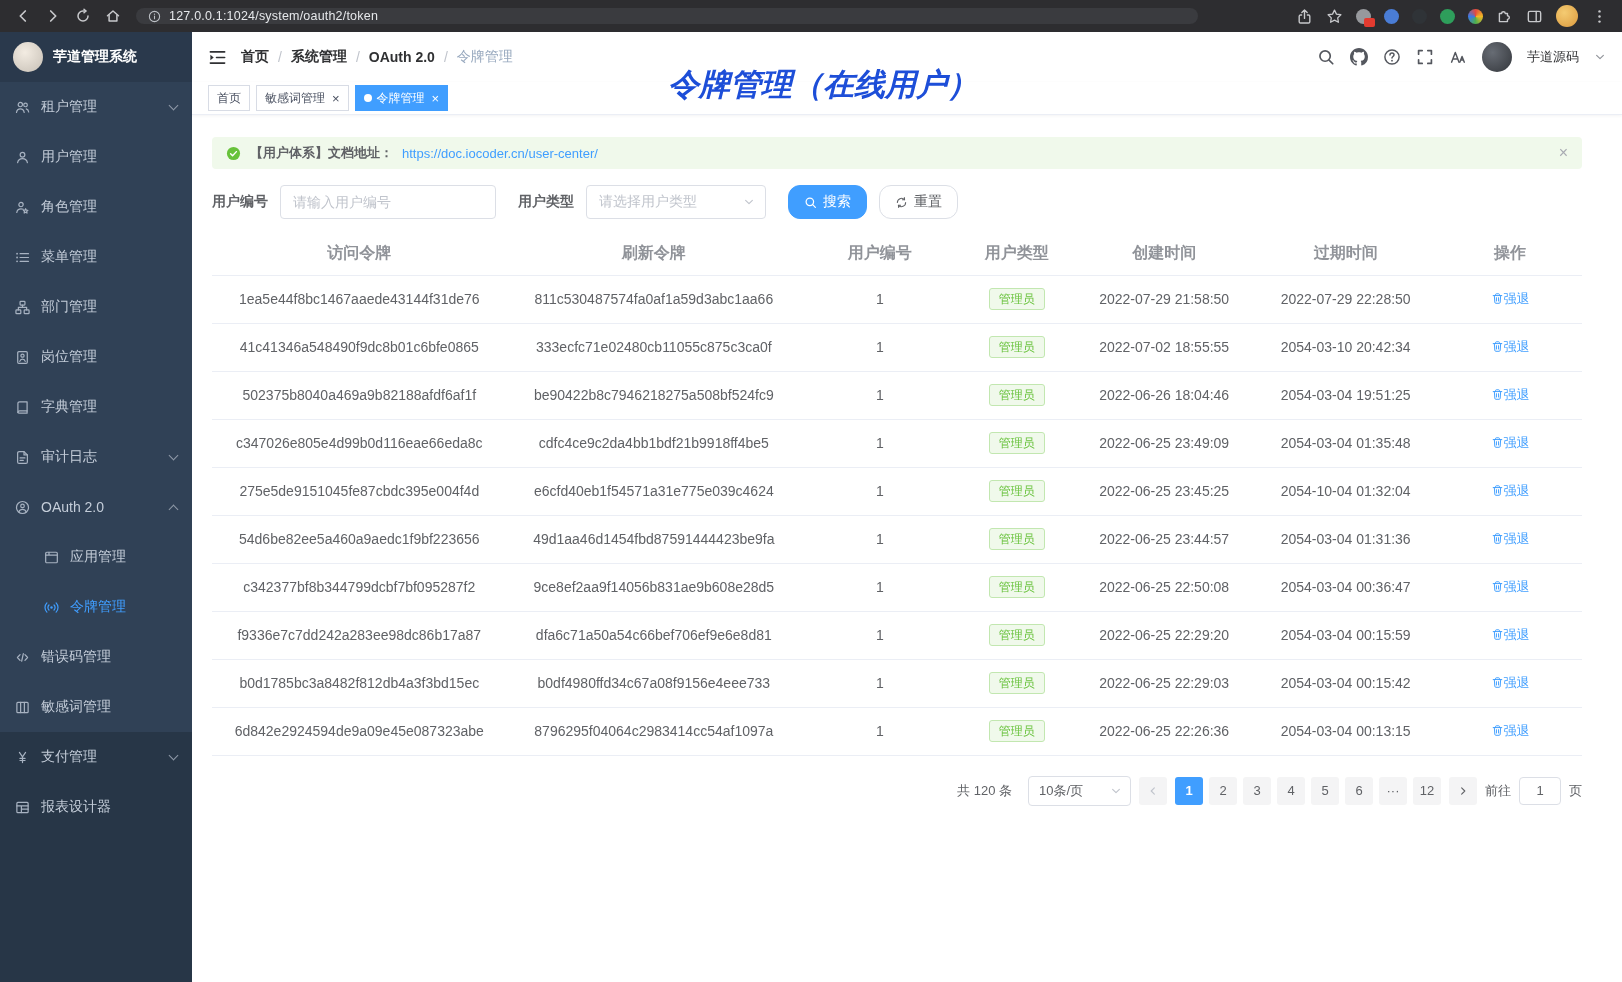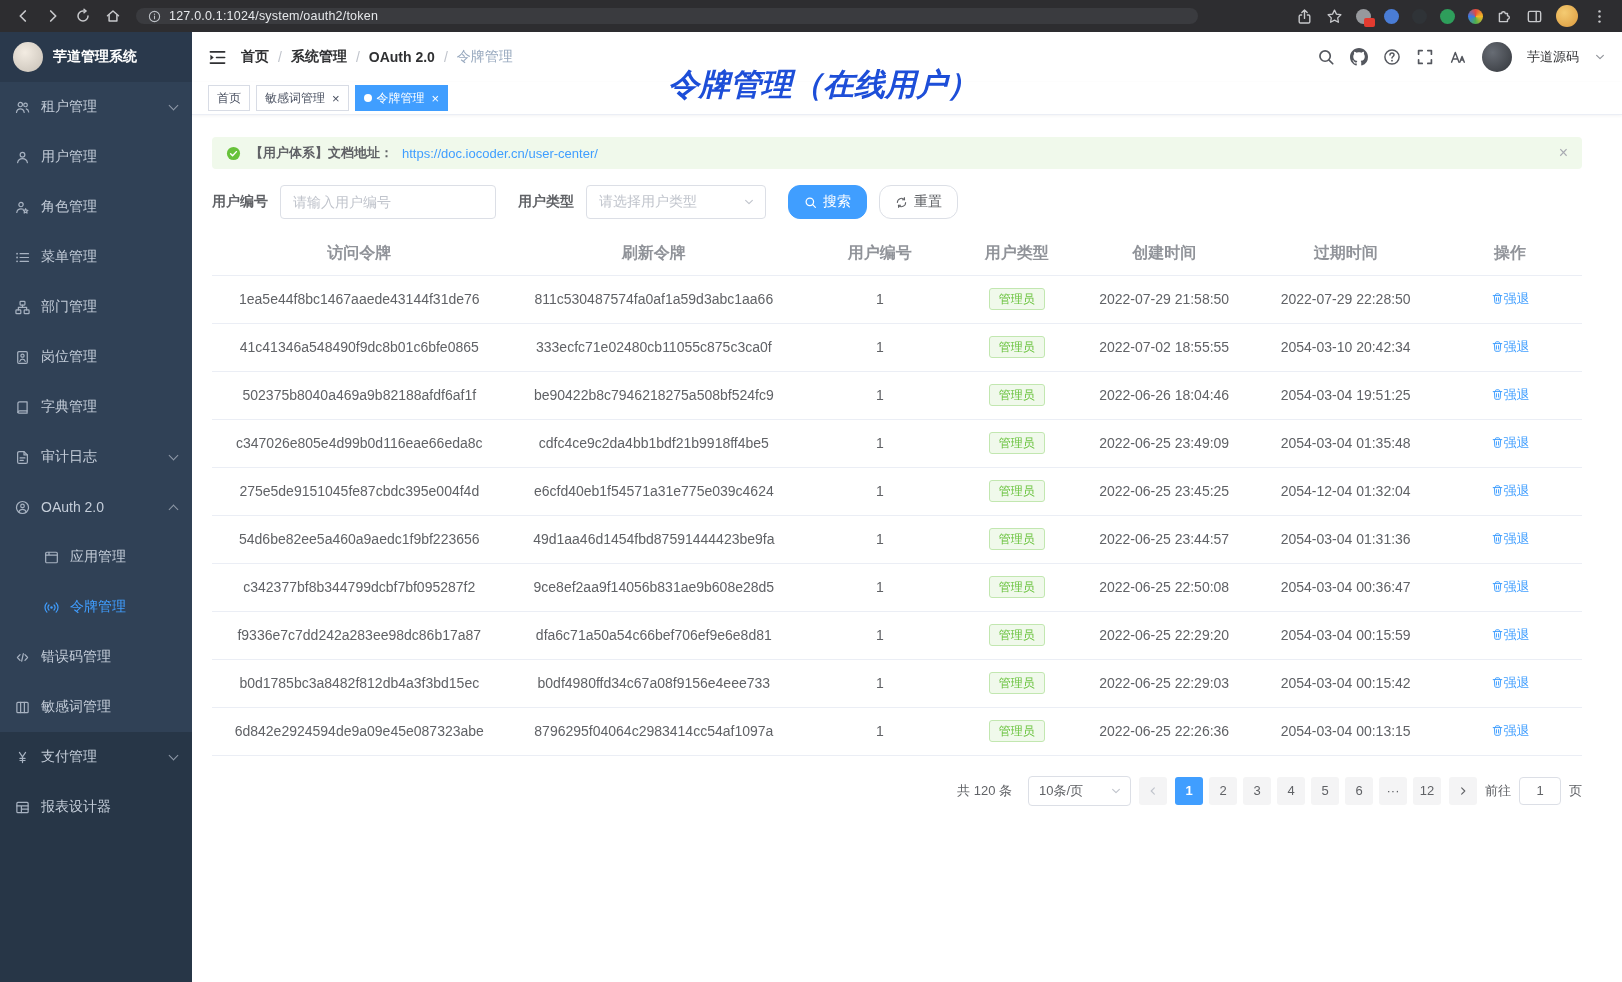--- a/index.html
+++ b/index.html
@@ -563,21 +563,21 @@
                   </span>
                   <span>强退</span>
                 </span></td>
             </tr>
             <tr>
               <td>275e5de9151045fe87cbdc395e004f4d</td>
               <td>e6cfd40eb1f54571a31e775e039c4624</td>
               <td>1</td>
               <td><span class="tag">管理员</span></td>
               <td>2022-06-25 23:45:25</td>
-              <td>2054-12-04 01:32:04</td>
+              <td>2054-10-04 01:32:04</td>
               <td><span class="action-link">
                   <span class="aicon">
                     <svg viewBox="0 0 16 16" fill="none" stroke="currentColor" stroke-width="1.2" stroke-linecap="round" stroke-linejoin="round">
                       <path d="M2.7 4.4h10.6M5.6 4.4V3.1c0-.5.4-.9.9-.9h3c.5 0 .9.4.9.9v1.3M4.1 4.4l.6 8.3c0 .7.6 1.2 1.3 1.2h4c.7 0 1.3-.5 1.3-1.2l.6-8.3"></path>
                       <path d="M6.7 7v4.1M9.3 7v4.1"></path>
                     </svg>
                   </span>
                   <span>强退</span>
                 </span></td>
             </tr>

